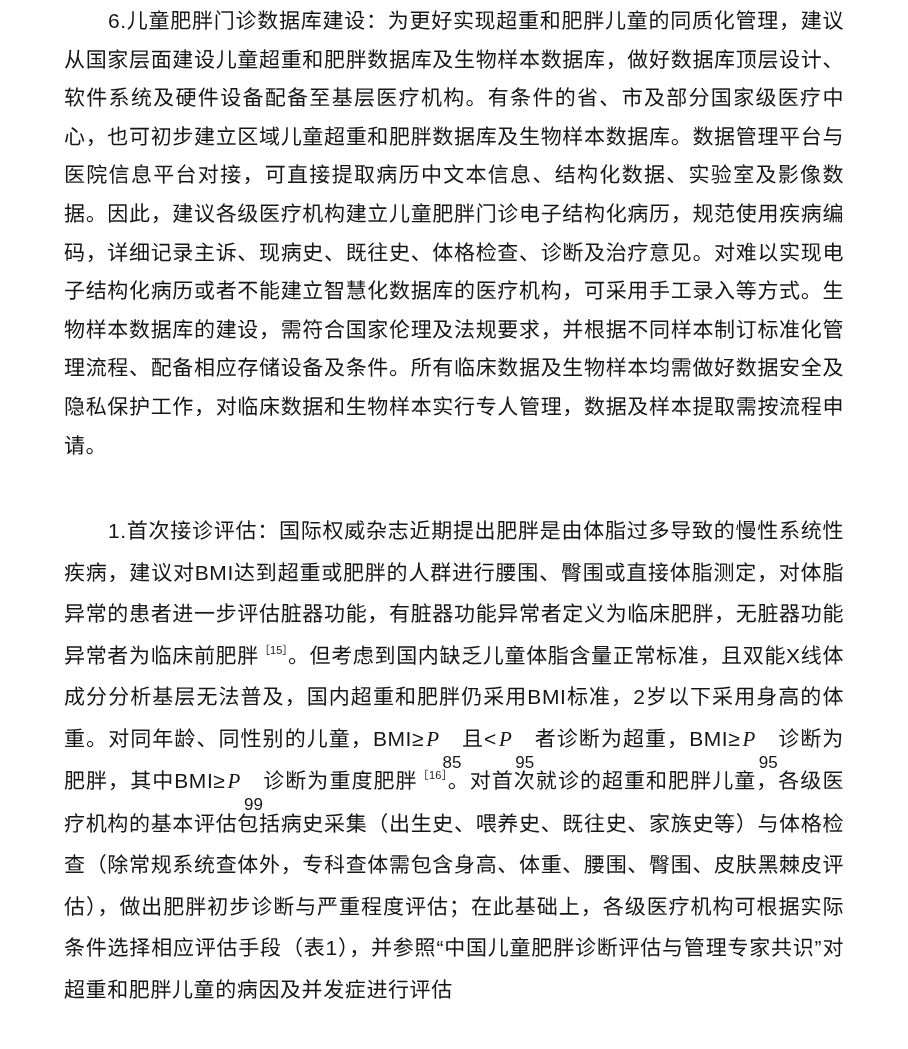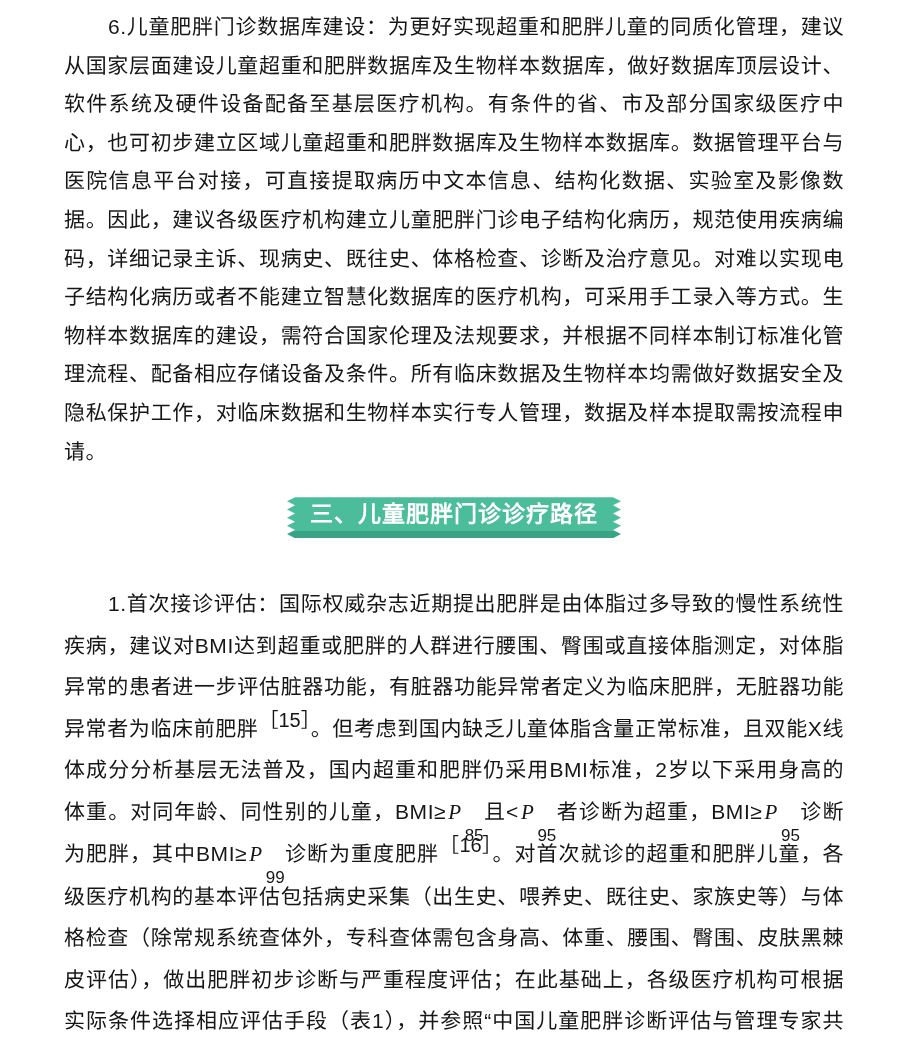--- a/index.html
+++ b/index.html
@@ -26,21 +26,21 @@
   }
   .para {
     font-size: 21px;
     color: #161616;
     text-align: justify;
     text-indent: 44px;
     letter-spacing: 0.6px;
     margin: 0;
   }
   .para-1 {
-    padding-top: 8px;
+    padding-top: 2px;
     line-height: 38.6px;
   }
   .para-2 {
     margin-top: 45px;
     line-height: 41.5px;
   }
   
   .banner-row {
     margin-top: 26px;
     display: flex;
@@ -65,21 +65,21 @@
   .ribbon-title {
     color: #ffffff;
     font-size: 23px;
     font-weight: bold;
     letter-spacing: 1px;
     line-height: 34px;
     white-space: nowrap;
   }
   
   .cite {
-    font-size: 20px;
+    font-size: 11px;
     line-height: 0;
     position: relative;
     top: -9px;
     letter-spacing: 0;
     white-space: nowrap;
     margin-top: 16px;
   }
   
   .pvar {
     font-family: "Liberation Serif", serif;
@@ -96,22 +96,17 @@
   }
 </style>
 </head>
 <body>
 
 <div class="page">
   <div class="content">
 
     <p class="para para-1">6.儿童肥胖门诊数据库建设：为更好实现超重和肥胖儿童的同质化管理，建议从国家层面建设儿童超重和肥胖数据库及生物样本数据库，做好数据库顶层设计、软件系统及硬件设备配备至基层医疗机构。有条件的省、市及部分国家级医疗中心，也可初步建立区域儿童超重和肥胖数据库及生物样本数据库。数据管理平台与医院信息平台对接，可直接提取病历中文本信息、结构化数据、实验室及影像数据。因此，建议各级医疗机构建立儿童肥胖门诊电子结构化病历，规范使用疾病编码，详细记录主诉、现病史、既往史、体格检查、诊断及治疗意见。对难以实现电子结构化病历或者不能建立智慧化数据库的医疗机构，可采用手工录入等方式。生物样本数据库的建设，需符合国家伦理及法规要求，并根据不同样本制订标准化管理流程、配备相应存储设备及条件。所有临床数据及生物样本均需做好数据安全及隐私保护工作，对临床数据和生物样本实行专人管理，数据及样本提取需按流程申请。</p>
 
-    <div class="banner-row">
-      <div class="ribbon">
-        <span class="ribbon-title">三、儿童肥胖门诊诊疗路径</span>
-      </div>
-    </div>
 
     <p class="para para-2"><span>1.首次接诊评估：国际权威杂志近期提出肥胖是由体脂过多导致的慢性系统性疾病，建议对BMI达到超重或肥胖的人群进行腰围、臀围或直接体脂测定，对体脂异常的患者进一步评估脏器功能，有脏器功能异常者定义为临床肥胖，无脏器功能异常者为临床前肥胖</span><span class="cite">［15］</span><span>。但考虑到国内缺乏儿童体脂含量正常标准，且双能X线体成分分析基层无法普及，国内超重和肥胖仍采用BMI标准，2岁以下采用身高的体重。对同年龄、同性别的儿童，BMI≥</span><span class="pvar">P</span><span class="psub">85</span><span>且&lt;</span><span class="pvar">P</span><span class="psub">95</span><span>者诊断为超重，BMI≥</span><span class="pvar">P</span><span class="psub">95</span><span>诊断为肥胖，其中BMI≥</span><span class="pvar">P</span><span class="psub">99</span><span>诊断为重度肥胖</span><span class="cite">［16］</span><span>。对首次就诊的超重和肥胖儿童，各级医疗机构的基本评估包括病史采集（出生史、喂养史、既往史、家族史等）与体格检查（除常规系统查体外，专科查体需包含身高、体重、腰围、臀围、皮肤黑棘皮评估），做出肥胖初步诊断与严重程度评估；在此基础上，各级医疗机构可根据实际条件选择相应评估手段（表1），并参照“中国儿童肥胖诊断评估与管理专家共识”对超重和肥胖儿童的病因及并发症进行评估</span></p>
 
   </div>
 </div>
 
 </body></html>

